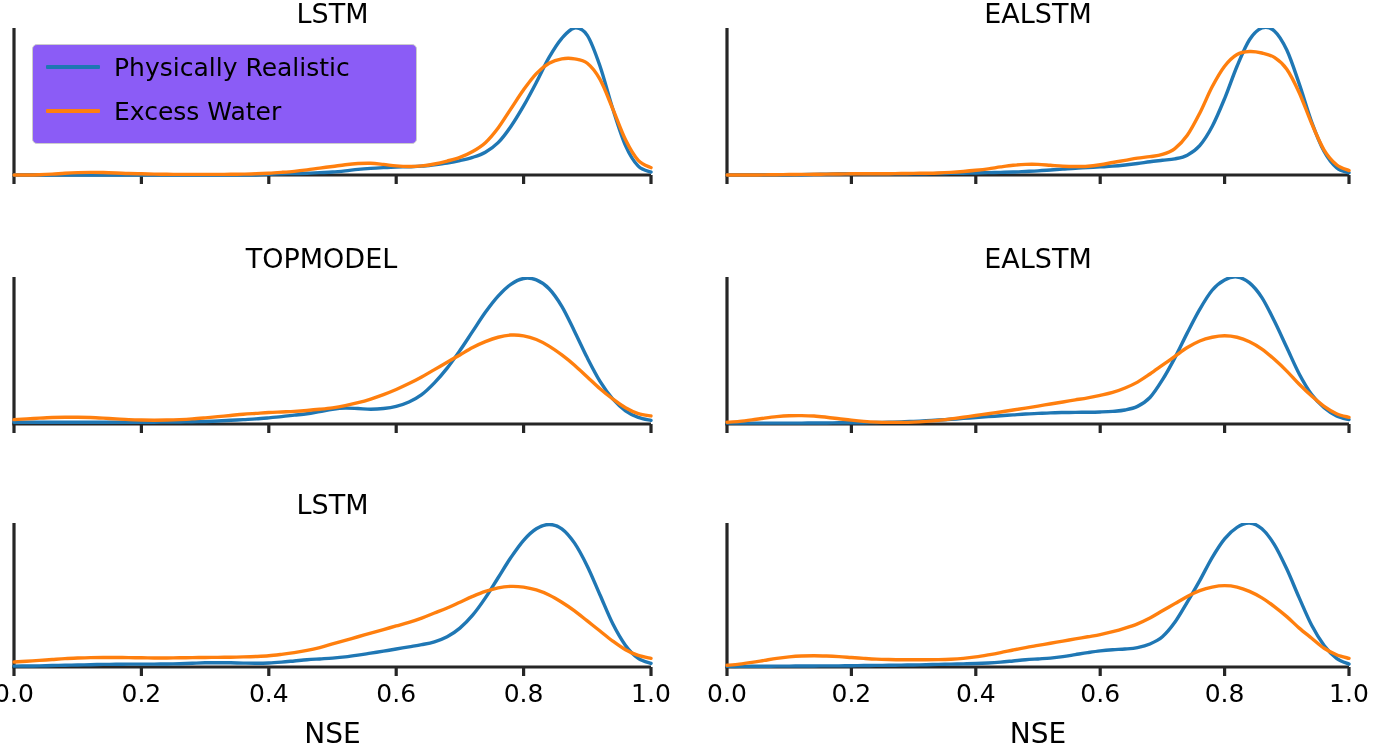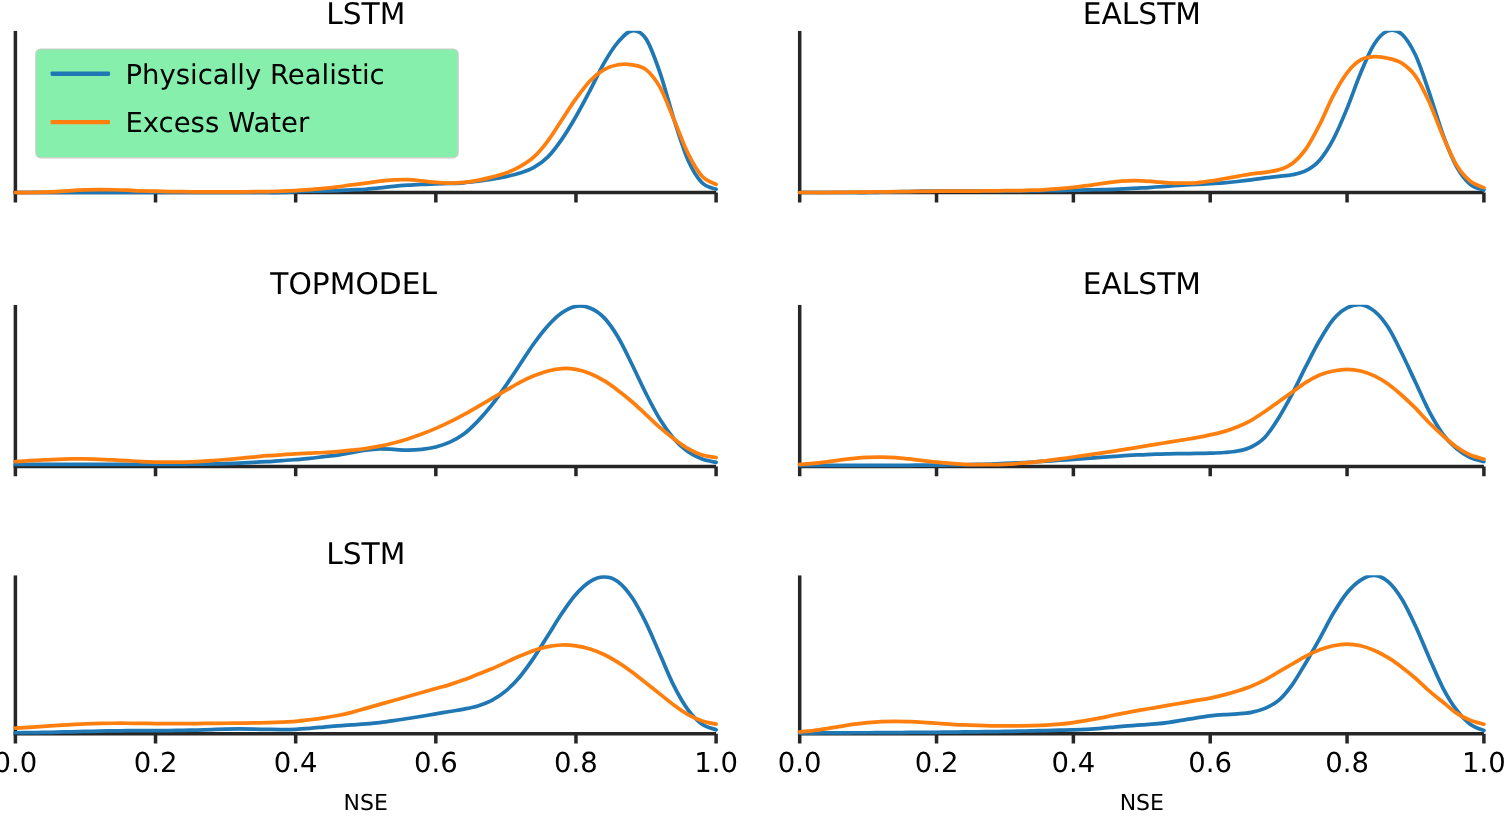--- a/index.html
+++ b/index.html
@@ -28,37 +28,37 @@
     font-family: "DejaVu Sans", sans-serif;
     letter-spacing: 0px;
     white-space: nowrap;
     top: 0;
     left: 0;
   }
   .axis-label {
     position: absolute;
     width: 100%;
     text-align: center;
-    font-size: 20px;
+    font-size: 28px;
     color: #000000;
     white-space: nowrap;
   }
   .tick-label {
     position: absolute;
     font-size: 25px;
     color: #000000;
     text-align: center;
     transform: translateX(-50%);
     white-space: nowrap;
   }
   .legend-box {
     position: absolute;
     border: 1.4px solid #cccccc;
     border-radius: 5px;
-    background: #86efac;
+    background: #8b5cf6;
     box-sizing: border-box;
     padding: 0;
   }
   .legend-row {
     display: flex;
     align-items: center;
     height: 44px;
     padding-left: 13px;
   }
   .legend-swatch {

